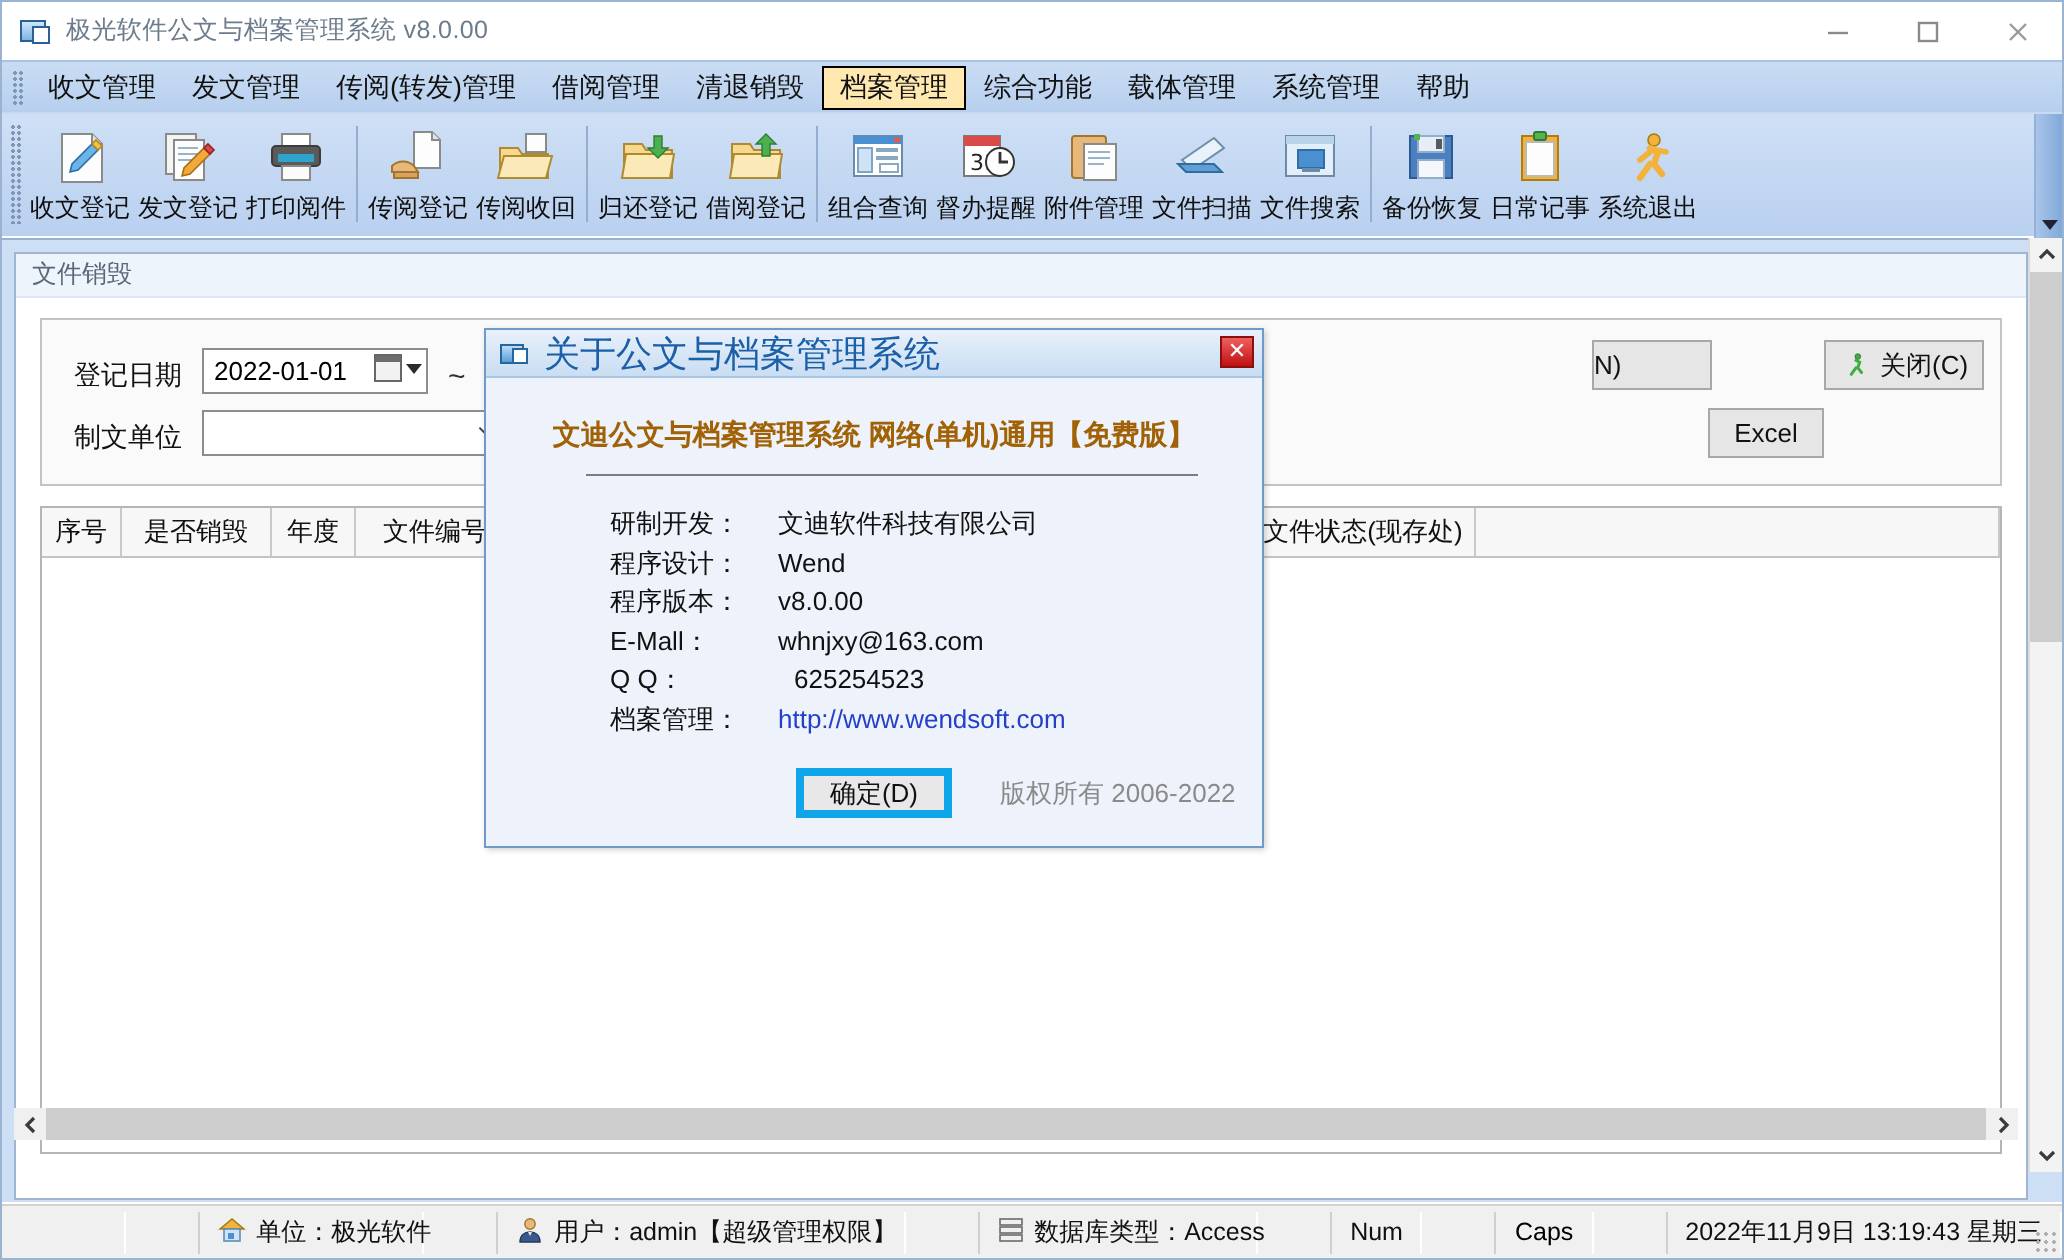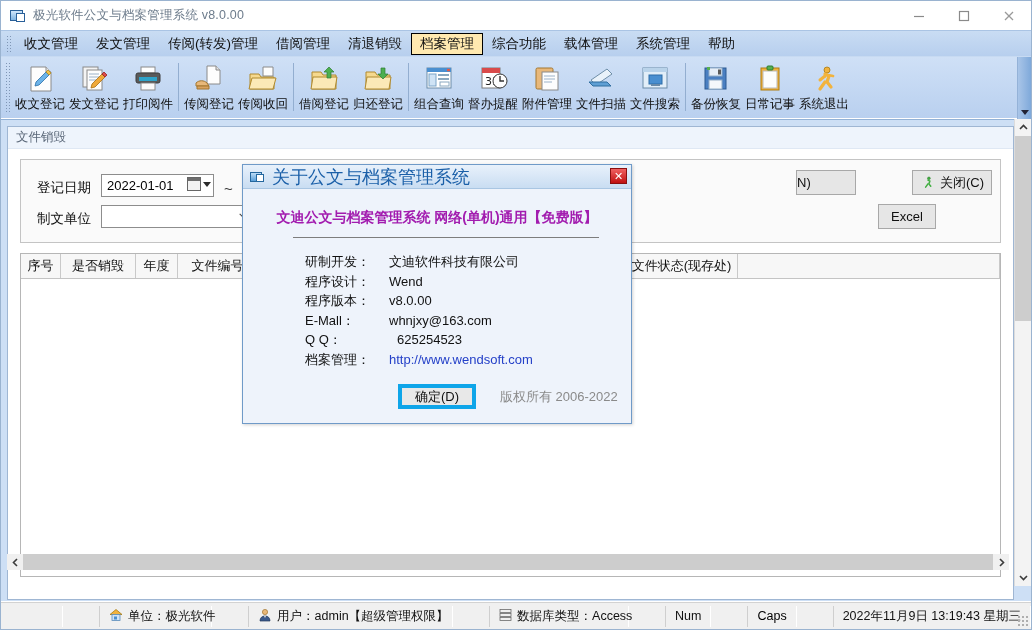--- a/index.html
+++ b/index.html
@@ -335,21 +335,21 @@
     position: absolute; right: 4px; top: 3px;
     width: 17px; height: 16px;
     background: linear-gradient(#f06060,#c01010);
     border: 1px solid #8a0f0f;
     display: flex; align-items: center; justify-content: center;
     color: #fff; font-size: 11px; font-weight: bold; line-height: 1;
   }
   .dlg-body { padding: 0; position: relative; height: calc(100% - 24px); }
   .dlg-head {
     text-align: center;
-    font-size: 14px; color: #a21caf; font-weight: bold;
+    font-size: 14px; color: #a16207; font-weight: bold;
     padding-top: 20px;
   }
   .dlg-rule {
     height: 1px; background: #7d7d7d;
     margin: 10px 32px 0 50px;
   }
   .dlg-info { margin: 14px 0 0 62px; }
   .dlg-line {
     display: flex; font-size: 13px; color: #111;
     line-height: 19.5px; white-space: nowrap;
@@ -485,34 +485,34 @@
       <div class="tb-label">传阅收回</div>
     </div>
 
     <div class="tb-sep"></div>
 
     <div class="tb-btn">
       <div class="tb-ico">
         <svg width="32" height="30" viewBox="0 0 32 30">
           <path d="M4 8 h9 l2 3 h13 v14 h-24 z" fill="#f6d98e" stroke="#b08a2e"></path>
           <path d="M5 13 h24 l-2 12 h-24 z" fill="#fbe9b7" stroke="#b08a2e"></path>
-          <path d="M19 10 v-6 h-3 l5-5 5 5 h-3 v6 z" transform="translate(0,4)" fill="#4caf50" stroke="#2e7d32" stroke-width=".7"></path>
-        </svg>
-      </div>
-      <div class="tb-label">借阅登记</div>
+          <path d="M19 4 v6 h3 l-5 5 -5-5 h3 v-6 z" transform="translate(4,0)" fill="#4caf50" stroke="#2e7d32" stroke-width=".7"></path>
+        </svg>
+      </div>
+      <div class="tb-label">归还登记</div>
     </div>
     <div class="tb-btn">
       <div class="tb-ico">
         <svg width="32" height="30" viewBox="0 0 32 30">
           <path d="M4 8 h9 l2 3 h13 v14 h-24 z" fill="#f6d98e" stroke="#b08a2e"></path>
           <path d="M5 13 h24 l-2 12 h-24 z" fill="#fbe9b7" stroke="#b08a2e"></path>
-          <path d="M19 4 v6 h3 l-5 5 -5-5 h3 v-6 z" transform="translate(4,0)" fill="#4caf50" stroke="#2e7d32" stroke-width=".7"></path>
-        </svg>
-      </div>
-      <div class="tb-label">归还登记</div>
+          <path d="M19 10 v-6 h-3 l5-5 5 5 h-3 v6 z" transform="translate(0,4)" fill="#4caf50" stroke="#2e7d32" stroke-width=".7"></path>
+        </svg>
+      </div>
+      <div class="tb-label">借阅登记</div>
     </div>
 
     <div class="tb-sep"></div>
 
     <div class="tb-btn">
       <div class="tb-ico">
         <svg width="32" height="30" viewBox="0 0 32 30">
           <rect x="4" y="4" width="24" height="20" fill="#fff" stroke="#6b8ba8"></rect>
           <rect x="4" y="4" width="24" height="4" fill="#4a8fd0"></rect>
           <rect x="24" y="4.8" width="3" height="2.4" fill="#e05a4a"></rect>
@@ -652,21 +652,21 @@
                 <svg width="15" height="15" viewBox="0 0 32 30">
                   <circle cx="19" cy="6" r="3" fill="#3fae3f" stroke="#1f6b1f" stroke-width=".8"></circle>
                   <path d="M17 10 l4 2 -2 6 4 5" fill="none" stroke="#3fae3f" stroke-width="3.2" stroke-linecap="round"></path>
                   <path d="M17 18 l-5 7" fill="none" stroke="#3fae3f" stroke-width="3.2" stroke-linecap="round"></path>
                 </svg>
               </span>
               <span>关闭(C)</span>
             </div>
           </div>
 
-          <div class="row" style="right:64px; top:44px;">
+          <div class="row" style="right:88px; top:44px;">
             <div class="btn" style="width:58px;">
               <span>Excel</span>
             </div>
           </div>
         </div>
 
         <div class="tbl">
           <div class="thead">
             <div class="th" style="width:40px;">序号</div>
             <div class="th" style="width:75px;">是否销毁</div>

